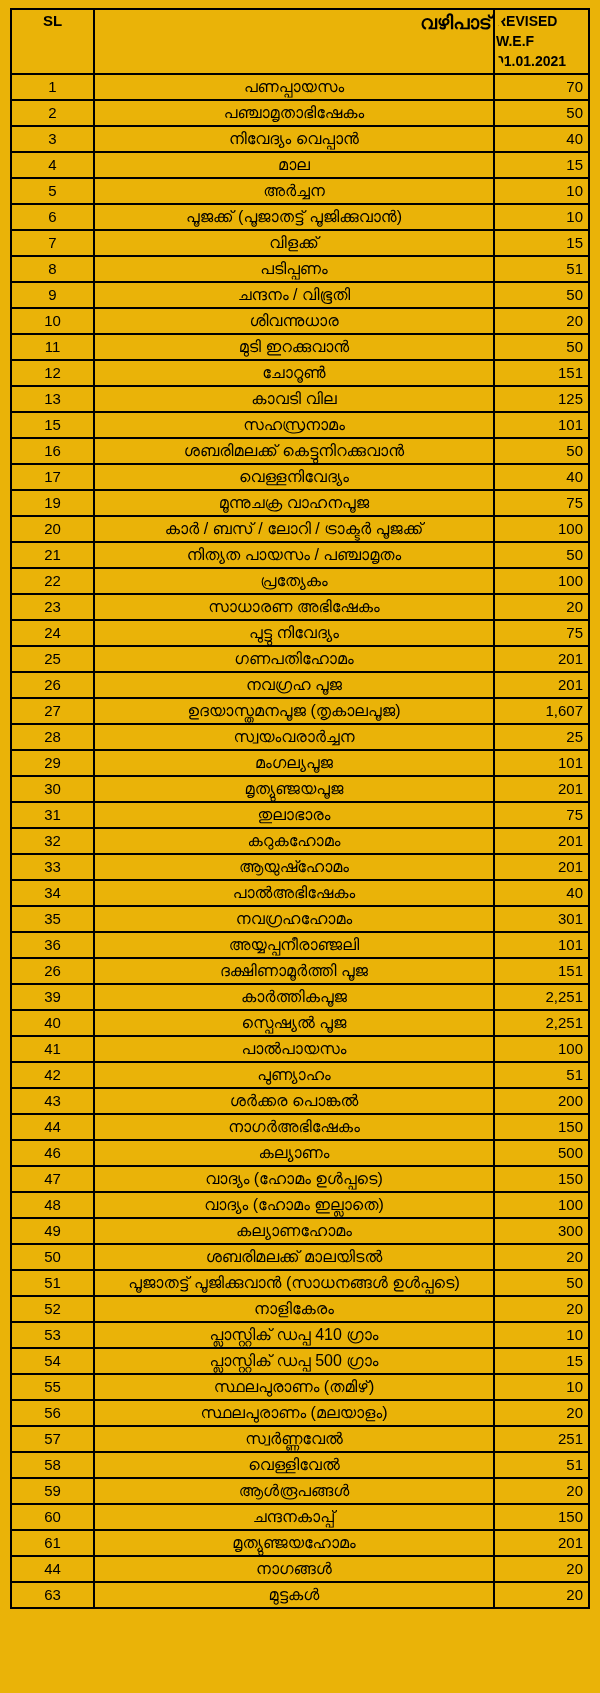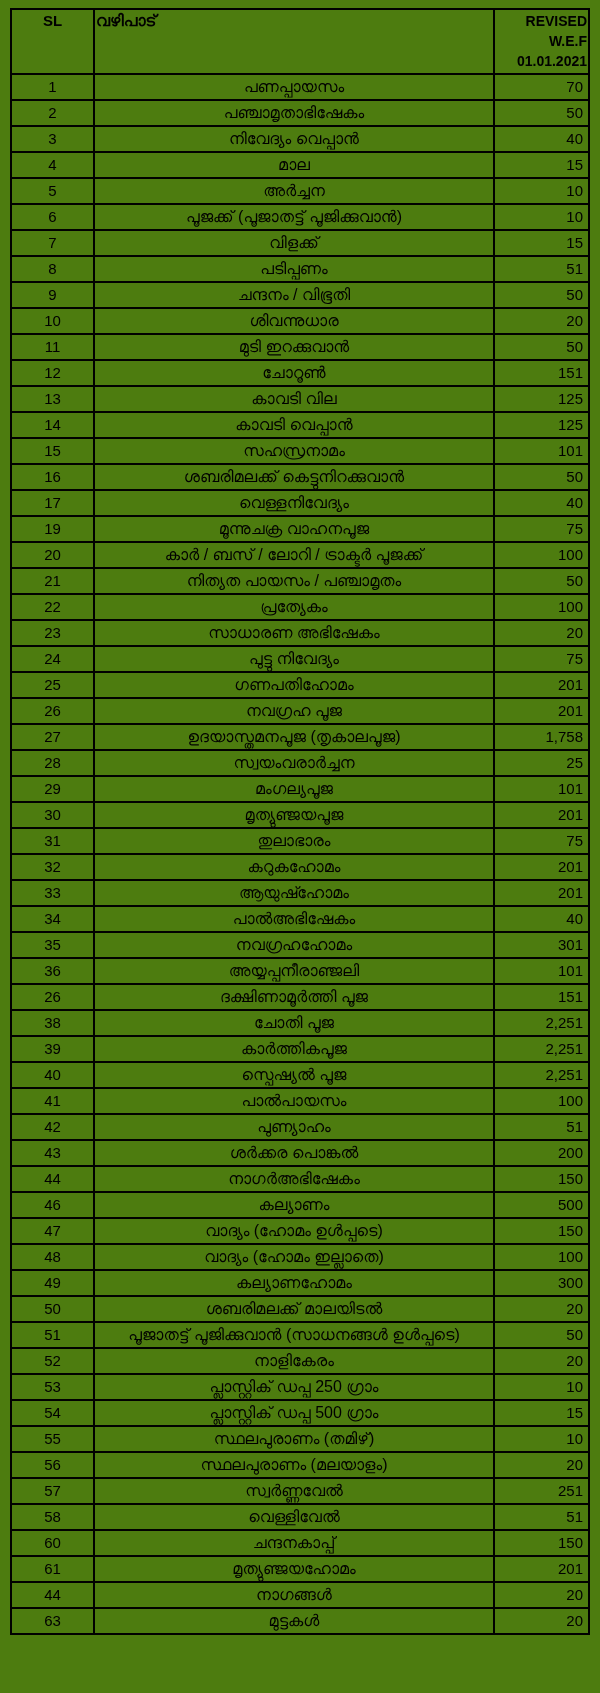--- a/index.html
+++ b/index.html
@@ -1,19 +1,19 @@
 <!DOCTYPE html>
 <html><head>
 <meta charset="utf-8">
 <style>
   html, body { margin: 0; padding: 0; background: #ffffff; }
   .page {
     width: 600px;
     height: 1693px;
-    background: #4d7c0f;
+    background: #eab308;
     position: relative;
     color: #000000;
     font-family: "Liberation Sans", "DejaVu Sans", sans-serif;
     overflow: hidden;
   }
   table.fee-table {
     border-collapse: collapse;
     position: absolute;
     left: 10px;
     top: 8px;
@@ -24,27 +24,28 @@
     border: 2px solid #000000;
     overflow: hidden;
   }
   .fee-table thead th {
     font-weight: bold;
     vertical-align: top;
     height: 60px;
     padding-top: 2px;
   }
   th.col-sl { font-size: 15px; text-align: center; }
-  th.col-offering { font-size: 16px; text-align: left; }
+  th.col-offering { font-size: 19px; text-align: right; }
   th.col-revised {
     font-size: 14px;
-    text-align: right;
+    text-align: left;
     white-space: pre-line;
     line-height: 1.42;
     padding-top: 3px;
+    border-radius: 28px;
   }
   .fee-table td {
     height: 22px;
     vertical-align: top;
     padding-top: 1px;
     padding-bottom: 1px;
     line-height: 21px;
   }
   td.cell-sl { text-align: center; font-size: 15px; }
   td.cell-offering { text-align: center; font-size: 16px; }
@@ -129,25 +130,20 @@
           <td class="cell-sl">12</td>
           <td class="cell-offering">ചോറൂൺ</td>
           <td class="cell-fee">151</td>
         </tr>
         <tr>
           <td class="cell-sl">13</td>
           <td class="cell-offering">കാവടി വില</td>
           <td class="cell-fee">125</td>
         </tr>
         <tr>
-          <td class="cell-sl">14</td>
-          <td class="cell-offering">കാവടി വെപ്പാൻ</td>
-          <td class="cell-fee">125</td>
-        </tr>
-        <tr>
           <td class="cell-sl">15</td>
           <td class="cell-offering">സഹസ്രനാമം</td>
           <td class="cell-fee">101</td>
         </tr>
         <tr>
           <td class="cell-sl">16</td>
           <td class="cell-offering">ശബരിമലക്ക് കെട്ടുനിറക്കുവാൻ</td>
           <td class="cell-fee">50</td>
         </tr>
         <tr>
@@ -191,21 +187,21 @@
           <td class="cell-fee">201</td>
         </tr>
         <tr>
           <td class="cell-sl">26</td>
           <td class="cell-offering">നവഗ്രഹ പൂജ</td>
           <td class="cell-fee">201</td>
         </tr>
         <tr>
           <td class="cell-sl">27</td>
           <td class="cell-offering">ഉദയാസ്തമനപൂജ (തൃകാലപൂജ)</td>
-          <td class="cell-fee">1,758</td>
+          <td class="cell-fee">1,607</td>
         </tr>
         <tr>
           <td class="cell-sl">28</td>
           <td class="cell-offering">സ്വയംവരാർച്ചന</td>
           <td class="cell-fee">25</td>
         </tr>
         <tr>
           <td class="cell-sl">29</td>
           <td class="cell-offering">മംഗല്യപൂജ</td>
           <td class="cell-fee">101</td>
@@ -244,25 +240,20 @@
           <td class="cell-sl">36</td>
           <td class="cell-offering">അയ്യപ്പനീരാഞ്ജലി</td>
           <td class="cell-fee">101</td>
         </tr>
         <tr>
           <td class="cell-sl">26</td>
           <td class="cell-offering">ദക്ഷിണാമൂർത്തി പൂജ</td>
           <td class="cell-fee">151</td>
         </tr>
         <tr>
-          <td class="cell-sl">38</td>
-          <td class="cell-offering">ചോതി പൂജ</td>
-          <td class="cell-fee">2,251</td>
-        </tr>
-        <tr>
           <td class="cell-sl">39</td>
           <td class="cell-offering">കാർത്തികപൂജ</td>
           <td class="cell-fee">2,251</td>
         </tr>
         <tr>
           <td class="cell-sl">40</td>
           <td class="cell-offering">സ്പെഷ്യൽ പൂജ</td>
           <td class="cell-fee">2,251</td>
         </tr>
         <tr>
@@ -315,21 +306,21 @@
           <td class="cell-offering">പൂജാതട്ട് പൂജിക്കുവാൻ (സാധനങ്ങൾ ഉൾപ്പടെ)</td>
           <td class="cell-fee">50</td>
         </tr>
         <tr>
           <td class="cell-sl">52</td>
           <td class="cell-offering">നാളികേരം</td>
           <td class="cell-fee">20</td>
         </tr>
         <tr>
           <td class="cell-sl">53</td>
-          <td class="cell-offering">പ്ലാസ്റ്റിക് ഡപ്പ 250 ഗ്രാം</td>
+          <td class="cell-offering">പ്ലാസ്റ്റിക് ഡപ്പ 410 ഗ്രാം</td>
           <td class="cell-fee">10</td>
         </tr>
         <tr>
           <td class="cell-sl">54</td>
           <td class="cell-offering">പ്ലാസ്റ്റിക് ഡപ്പ 500 ഗ്രാം</td>
           <td class="cell-fee">15</td>
         </tr>
         <tr>
           <td class="cell-sl">55</td>
           <td class="cell-offering">സ്ഥലപുരാണം (തമിഴ്)</td>
@@ -342,20 +333,25 @@
         </tr>
         <tr>
           <td class="cell-sl">57</td>
           <td class="cell-offering">സ്വർണ്ണവേൽ</td>
           <td class="cell-fee">251</td>
         </tr>
         <tr>
           <td class="cell-sl">58</td>
           <td class="cell-offering">വെള്ളിവേൽ</td>
           <td class="cell-fee">51</td>
+        </tr>
+        <tr>
+          <td class="cell-sl">59</td>
+          <td class="cell-offering">ആൾരൂപങ്ങൾ</td>
+          <td class="cell-fee">20</td>
         </tr>
         <tr>
           <td class="cell-sl">60</td>
           <td class="cell-offering">ചന്ദനകാപ്പ്</td>
           <td class="cell-fee">150</td>
         </tr>
         <tr>
           <td class="cell-sl">61</td>
           <td class="cell-offering">മൃത്യുഞ്ജയഹോമം</td>
           <td class="cell-fee">201</td>

